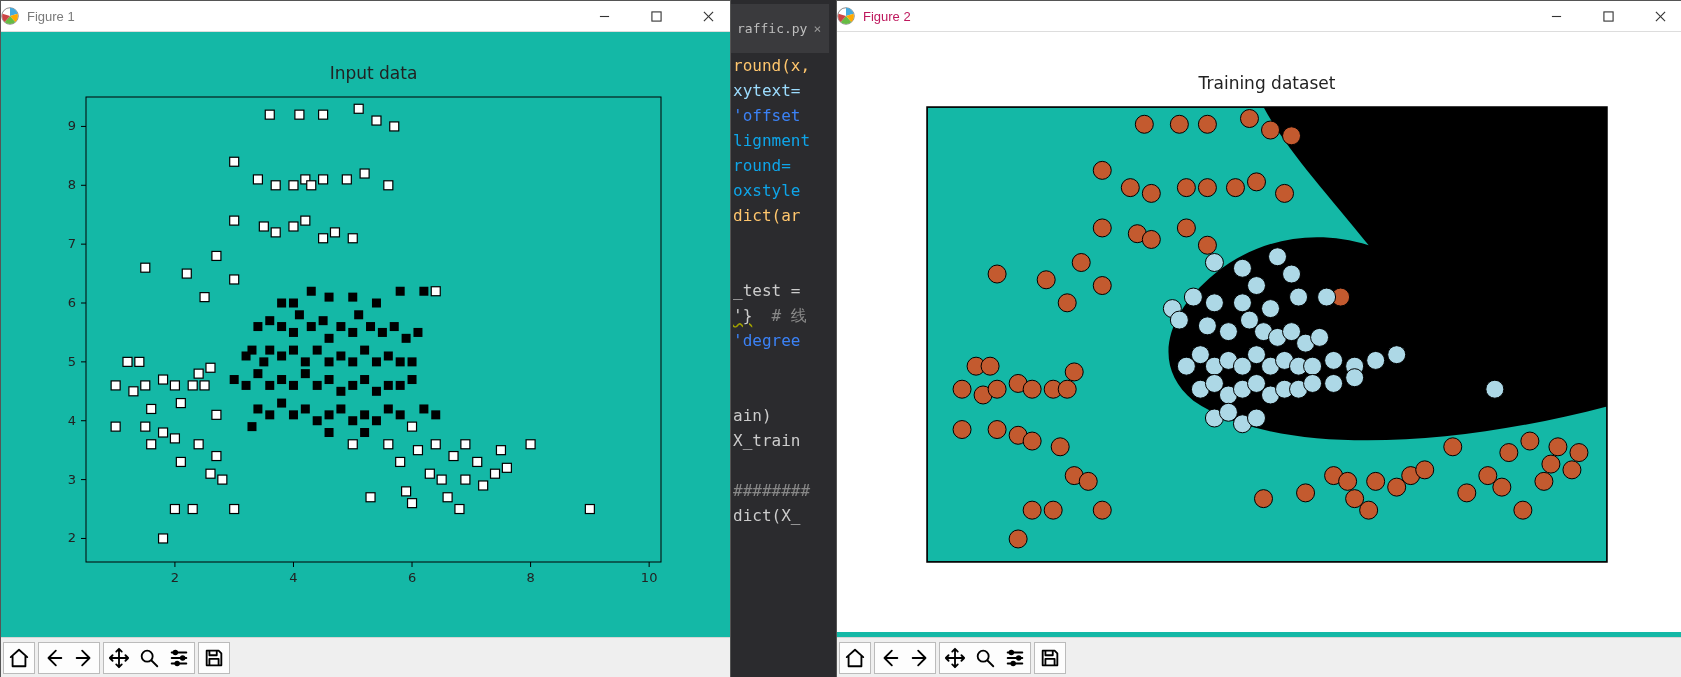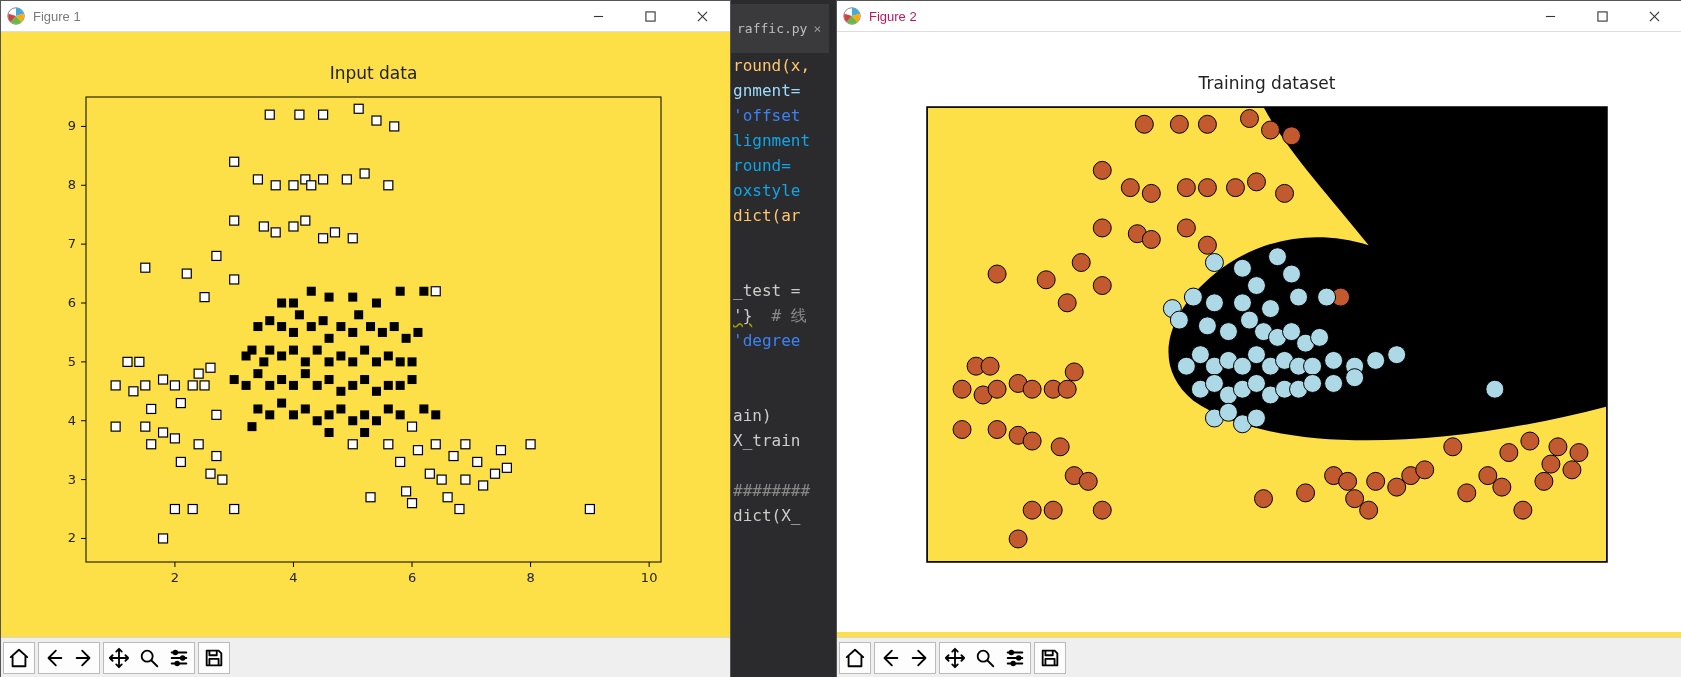--- a/index.html
+++ b/index.html
@@ -1,24 +1,24 @@
 <!DOCTYPE html>
 <html><head>
 <meta charset="utf-8">
 <style>
 html,body{margin:0;padding:0;font-family:"Segoe UI",Tahoma,sans-serif;background:#fff;overflow:hidden}
 .desktop{position:relative;width:1681px;height:677px;background:#2a2a2e}
 .win{position:absolute;background:#fff;border:1px solid #555;display:flex;flex-direction:column}
 .win1{left:0;top:0;width:729px;height:677px}
 .win2{left:836px;top:0;width:845px;height:677px}
-.titlebar{height:30px;display:flex;align-items:center;gap:8px;padding:0 6px;background:#fff;border-bottom:1px solid #ddd;font-size:13px;color:#7a7a7a}
+.titlebar{height:30px;display:flex;align-items:center;gap:8px;padding:0 0;background:#fff;border-bottom:1px solid #ddd;font-size:13px;color:#7a7a7a}
 .titlebar .spacer{flex:1}
 .winctl{width:44px;height:28px;display:flex;align-items:center;justify-content:center;color:#222}
 .winctl svg{width:11px;height:11px;stroke:#333;fill:none;stroke-width:1.2}
-.plot{flex:1;position:relative;background:#fde047}
+.plot{flex:1;position:relative;background:#14b8a6}
 svg.chart{position:absolute;inset:0}
 .toolbar{height:40px;background:#efefef;border-top:1px solid #d6d6d6;display:flex;align-items:center;gap:0;padding:0 2px}
 .tb-group{display:flex;align-items:center;border:1px solid #bbb;background:#fdfdfd;margin-right:3px}
 .tb-btn{width:30px;height:30px;display:flex;align-items:center;justify-content:center;cursor:pointer}
 .tb-btn svg{width:22px;height:22px;stroke:#000;fill:none;stroke-width:2;stroke-linecap:round;stroke-linejoin:round}
 .mpl-logo{width:18px;height:18px}
 .title-text{font-weight:400}
 .editor{position:absolute;left:729px;top:0;width:107px;height:677px;background:#2b2b2e;color:#ccc;font-family:Consolas,monospace;font-size:16px;line-height:25px;overflow:hidden;padding-top:4px}
 .editor .tab{background:#3a3a3d;color:#bfbfbf;font-size:13px;padding:12px 8px;display:inline-block}
 .editor .tab .x{margin-left:6px;color:#999}
@@ -32,21 +32,21 @@
 .axis-tick{font-family:DejaVu Sans,Arial,sans-serif;font-size:13px;fill:#222}
 .chart-title{font-family:DejaVu Sans,Arial,sans-serif;font-size:17px;fill:#222;text-anchor:middle}
 </style>
 </head>
 <body>
 <div class="desktop">
 
 <div class="editor">
   <span class="tab"><span>raffic.py</span><span class="x">×</span></span>
   <div class="code-line"><span class="kw-orange">round(x,</span></div>
-  <div class="code-line"><span class="kw-cyan">gnment=</span></div>
+  <div class="code-line"><span class="kw-cyan">xytext=</span></div>
   <div class="code-line"><span class="kw-green">'offset</span></div>
   <div class="code-line"><span class="kw-red">lignment</span></div>
   <div class="code-line"><span class="kw-red">round=</span></div>
   <div class="code-line"><span class="kw-red">oxstyle</span></div>
   <div class="code-line"><span class="kw-orange">dict(ar</span></div>
   <div class="code-line">&nbsp;</div>
   <div class="code-line">&nbsp;</div>
   <div class="code-line"><span>_test =</span></div>
   <div class="code-line"><span class="kw-wave">'}</span><span class="kw-grey">  # 线</span></div>
   <div class="code-line"><span class="kw-green">'degree</span></div>

